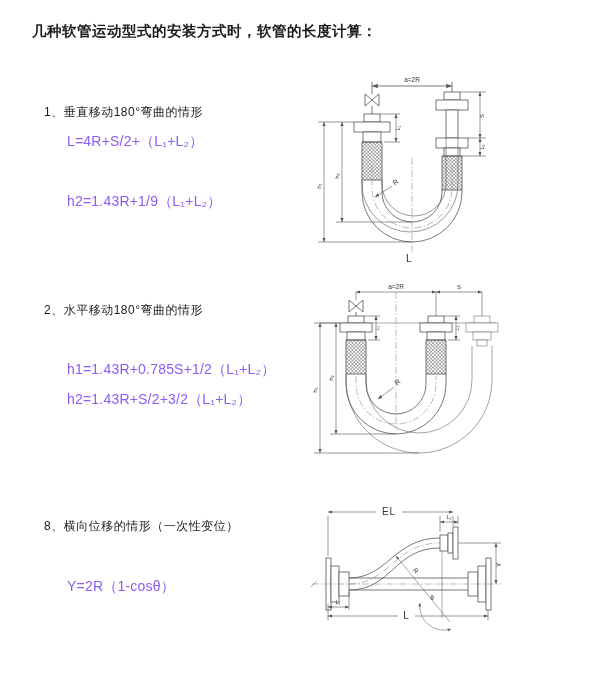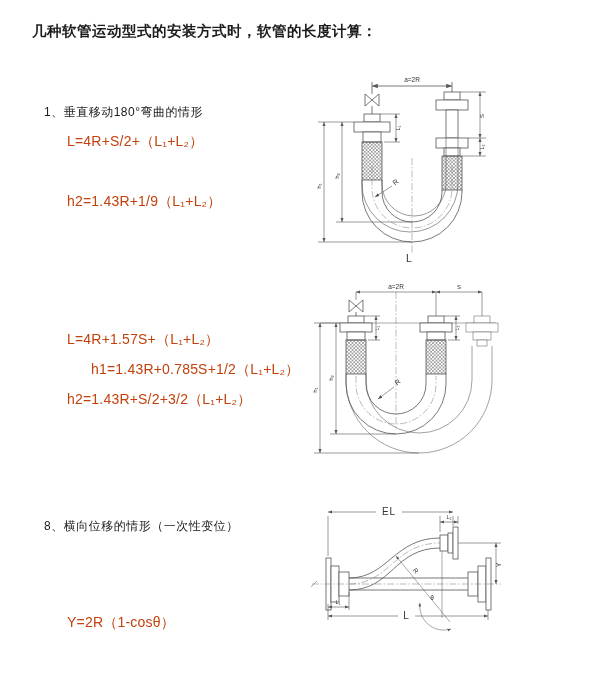--- a/index.html
+++ b/index.html
@@ -1,40 +1,40 @@
 <!DOCTYPE html>
 <html><head>
 <meta charset="utf-8">
 <style>
   html,body{margin:0;padding:0;background:#fff;}
   #page{position:relative;width:600px;height:675px;background:#ffffff;overflow:hidden;
         font-family:"Liberation Sans","DejaVu Sans",sans-serif;color:#1c1c1c;}
   .title{position:absolute;left:32px;top:22px;font-size:14.5px;font-weight:700;letter-spacing:0.5px;}
   .sec-heading{position:absolute;font-size:12px;font-weight:400;letter-spacing:0.5px;}
-  .formula{position:absolute;font-size:14px;font-weight:400;letter-spacing:0.2px;color:#c2410c;}
+  .formula{position:absolute;font-size:14px;font-weight:400;letter-spacing:0.2px;color:#8b5cf6;}
   .dg{position:absolute;}
   svg text{font-family:"Liberation Sans","DejaVu Sans",sans-serif;fill:#333;}
 </style>
 </head>
 <body>
 
 <div id="page">
 
   <div class="title">几种软管运动型式的安装方式时，软管的长度计算：</div>
 
   <div class="sec-heading" style="left:44px;top:104px;">1、垂直移动180°弯曲的情形</div>
   <div class="formula" style="left:67px;top:133px;">L=4R+S/2+（L₁+L₂）</div>
   <div class="formula" style="left:67px;top:193px;">h2=1.43R+1/9（L₁+L₂）</div>
 
-  <div class="formula" style="left:67px;top:331px;">L=4R+1.57S+（L₁+L₂）</div>
-  <div class="formula" style="left:67px;top:361px;margin-left:24px;">h1=1.43R+0.785S+1/2（L₁+L₂）</div>
+  <div class="sec-heading" style="left:44px;top:302px;">2、水平移动180°弯曲的情形</div>
+  <div class="formula" style="left:67px;top:361px;">h1=1.43R+0.785S+1/2（L₁+L₂）</div>
   <div class="formula" style="left:67px;top:391px;">h2=1.43R+S/2+3/2（L₁+L₂）</div>
 
   <div class="sec-heading" style="left:44px;top:518px;">8、横向位移的情形（一次性变位）</div>
-  <div class="formula" style="left:67px;top:578px;margin-top:36px;">Y=2R（1-cosθ）</div>
+  <div class="formula" style="left:67px;top:578px;">Y=2R（1-cosθ）</div>
 
   <svg class="dg" style="left:300px;top:66px;" width="295" height="205" viewBox="0 0 295 205">
     <defs>
       <marker id="ar1" viewBox="0 0 10 10" refX="9" refY="5" markerWidth="8" markerHeight="8" orient="auto-start-reverse">
         <path d="M0,1.5 L9,5 L0,8.5 z" fill="#555"></path>
       </marker>
       <pattern id="br1" width="3.5" height="3.5" patternUnits="userSpaceOnUse">
         <path d="M0,0 L3.5,3.5 M3.5,0 L0,3.5" stroke="#888" stroke-width="0.7" fill="none"></path>
       </pattern>
     </defs>

